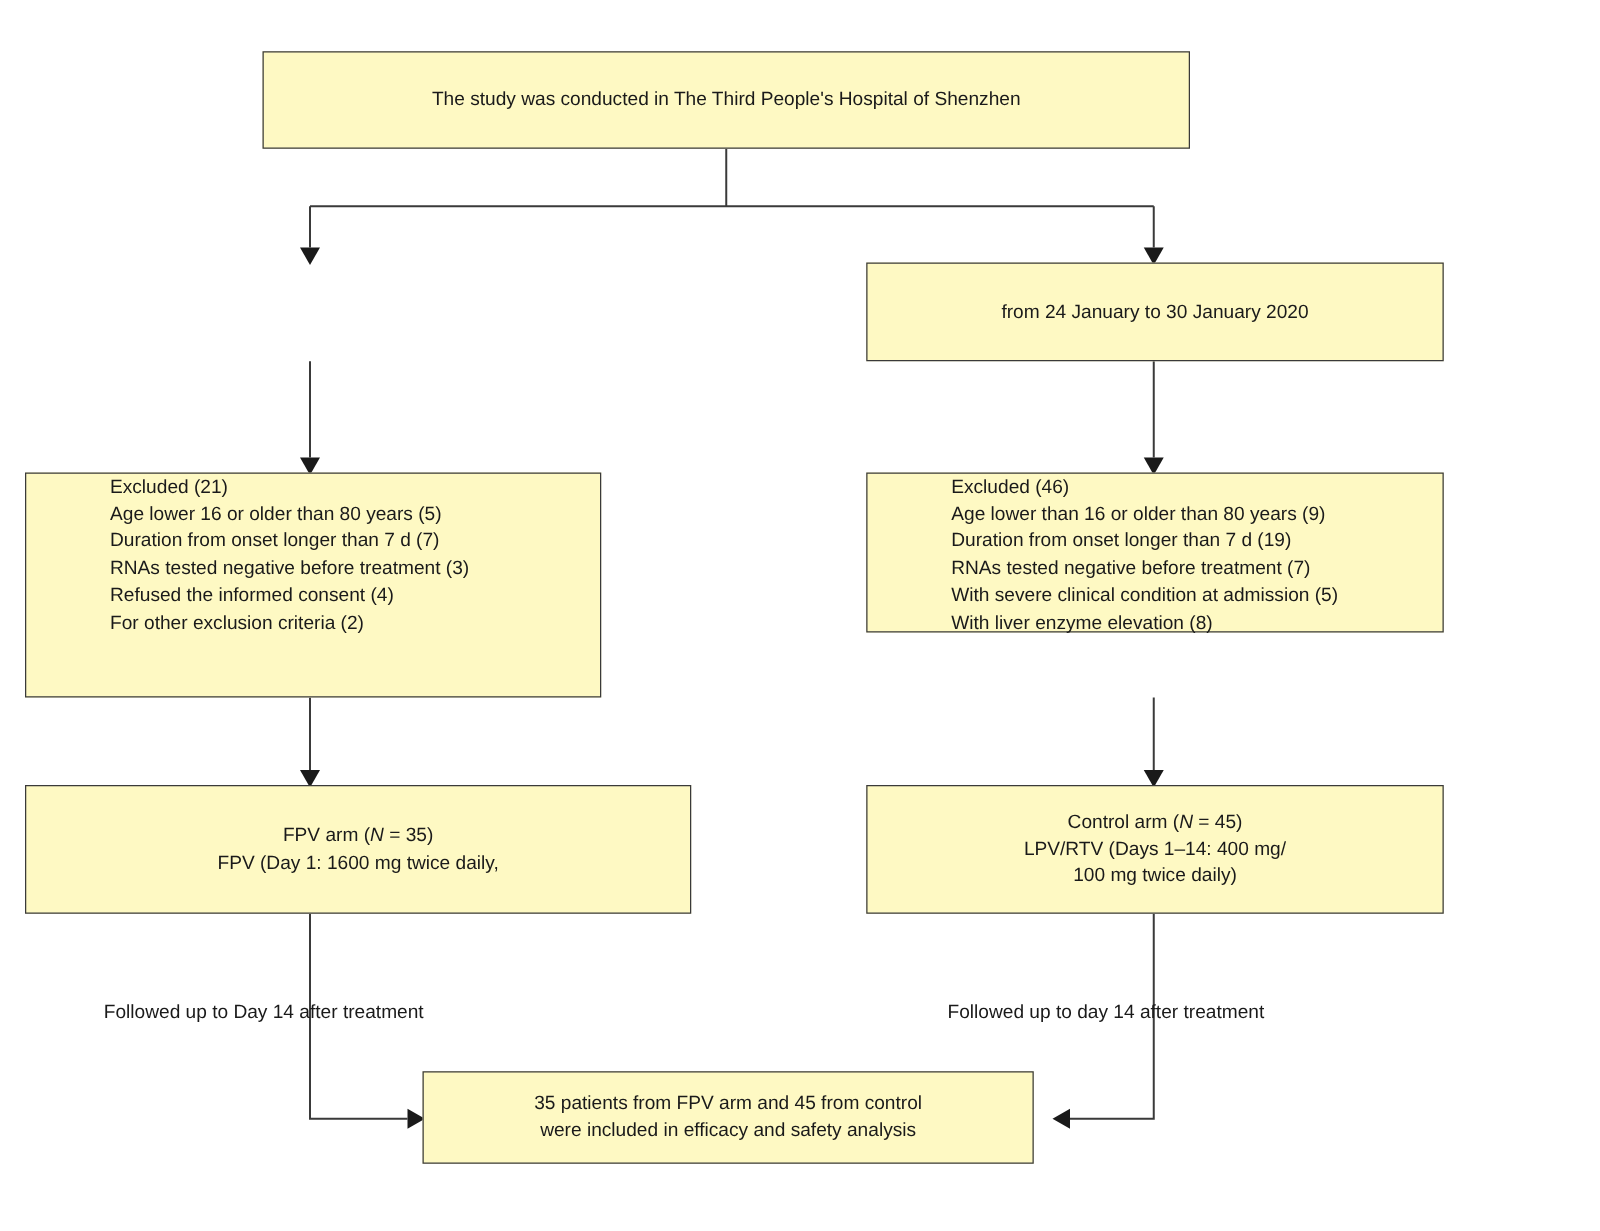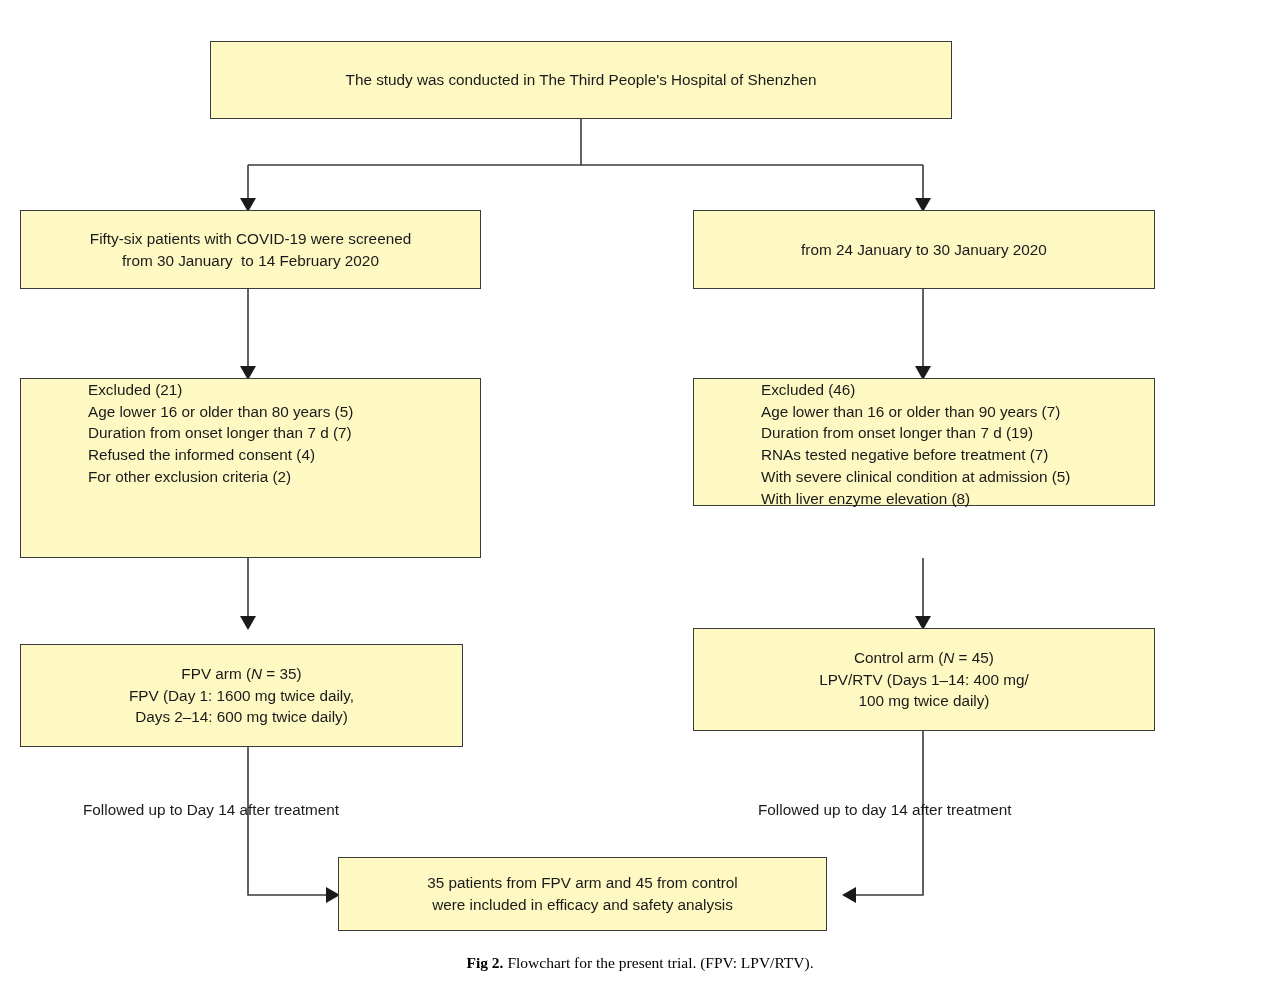--- a/index.html
+++ b/index.html
@@ -49,21 +49,21 @@
     padding-left: 67px;
   }
   .listbox .box-line { text-align: left; }
 
   
   #box-study      { left: 210px; top: 41px;  width: 742px; height: 78px; }
   #box-screen-l   { left: 20px;  top: 210px; width: 461px; height: 79px; }
   #box-screen-r   { left: 693px; top: 210px; width: 462px; height: 79px; }
   #box-excl-l     { left: 20px;  top: 378px; width: 461px; height: 180px; }
   #box-excl-r     { left: 693px; top: 378px; width: 462px; height: 128px; }
-  #box-arm-l      { left: 20px;  top: 644px; width: 443px; height: 103px; }
+  #box-arm-l      { left: 20px;  top: 628px; width: 533px; height: 103px; }
   #box-arm-r      { left: 693px; top: 628px; width: 462px; height: 103px; }
   #box-final      { left: 338px; top: 857px; width: 489px; height: 74px; }
 
   
   .followup-label {
     position: absolute;
     font-size: 15.3px;
     line-height: 1;
     white-space: pre;
     background: transparent;
@@ -126,61 +126,56 @@
       <polygon points="915,616 931,616 923,630"></polygon>
       <polygon points="326,887 326,903 340,895"></polygon>
       <polygon points="856,887 856,903 842,895"></polygon>
     </g>
   </svg>
 
   <div class="flow-box center" id="box-study">
     <div class="box-line">The study was conducted in The Third People's Hospital of Shenzhen</div>
   </div>
 
-  <div class="flow-box center" id="box-screen-l">
-    <div class="box-line">Fifty-six patients with COVID-19 were screened</div>
-    <div class="box-line">from 30 January  to 14 February 2020</div>
-  </div>
 
   <div class="flow-box center" id="box-screen-r">
     <div class="box-line">from 24 January to 30 January 2020</div>
   </div>
 
   <div class="flow-box listbox" id="box-excl-l">
     <div class="box-line">Excluded (21)</div>
     <div class="box-line">Age lower 16 or older than 80 years (5)</div>
     <div class="box-line">Duration from onset longer than 7 d (7)</div>
+    <div class="box-line">RNAs tested negative before treatment (3)</div>
     <div class="box-line">Refused the informed consent (4)</div>
     <div class="box-line">For other exclusion criteria (2)</div>
   </div>
 
   <div class="flow-box listbox" id="box-excl-r">
     <div class="box-line">Excluded (46)</div>
-    <div class="box-line">Age lower than 16 or older than 90 years (7)</div>
+    <div class="box-line">Age lower than 16 or older than 80 years (9)</div>
     <div class="box-line">Duration from onset longer than 7 d (19)</div>
     <div class="box-line">RNAs tested negative before treatment (7)</div>
     <div class="box-line">With severe clinical condition at admission (5)</div>
     <div class="box-line">With liver enzyme elevation (8)</div>
   </div>
 
   <div class="flow-box center" id="box-arm-l">
     <div class="box-line"><span>FPV arm (</span><span class="ital">N</span><span> = 35)</span></div>
     <div class="box-line">FPV (Day 1: 1600 mg twice daily,</div>
-    <div class="box-line">Days 2–14: 600 mg twice daily)</div>
   </div>
 
   <div class="flow-box center" id="box-arm-r">
     <div class="box-line"><span>Control arm (</span><span class="ital">N</span><span> = 45)</span></div>
     <div class="box-line">LPV/RTV (Days 1–14: 400 mg/</div>
     <div class="box-line">100 mg twice daily)</div>
   </div>
 
   <div class="flow-box center" id="box-final">
     <div class="box-line">35 patients from FPV arm and 45 from control</div>
     <div class="box-line">were included in efficacy and safety analysis</div>
   </div>
 
   <div class="followup-label" id="followup-left">Followed up to Day 14 after treatment</div>
   <div class="followup-label" id="followup-right">Followed up to day 14 after treatment</div>
 
-  <div id="caption"><span class="caption-label">Fig 2.</span><span> Flowchart for the present trial. (FPV: LPV/RTV).</span></div>
 
 </div>
 
 </body></html>

